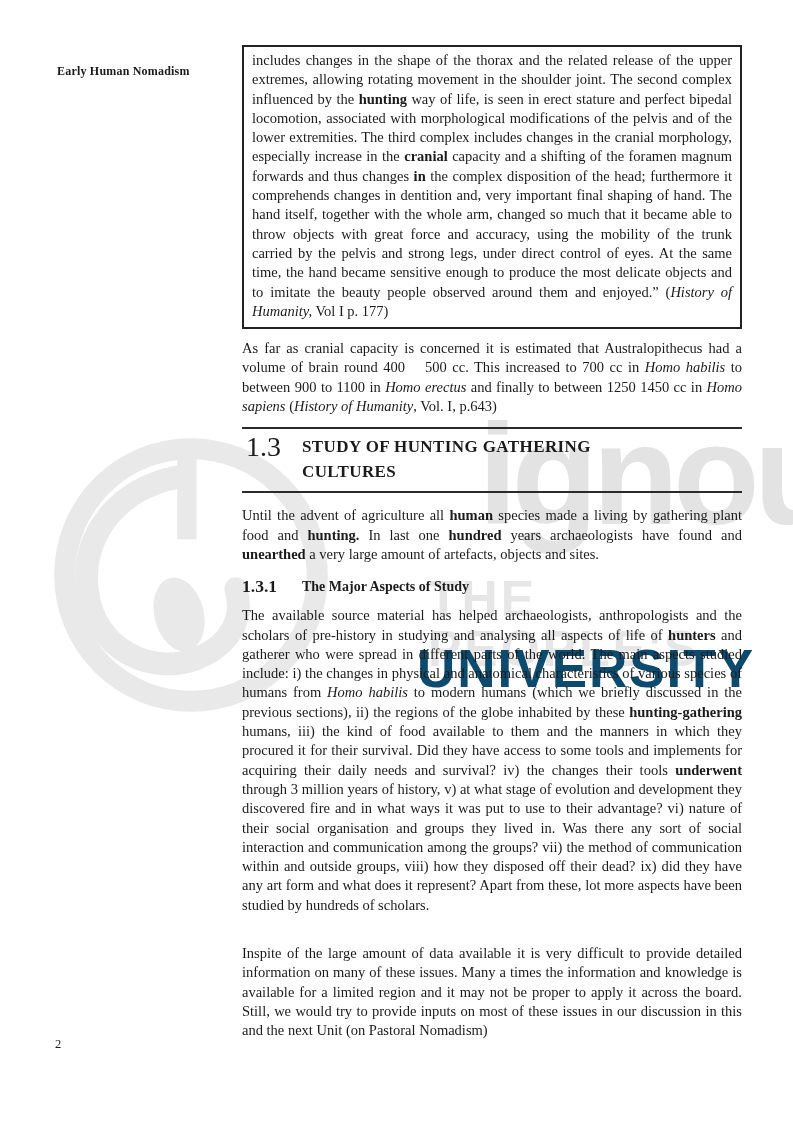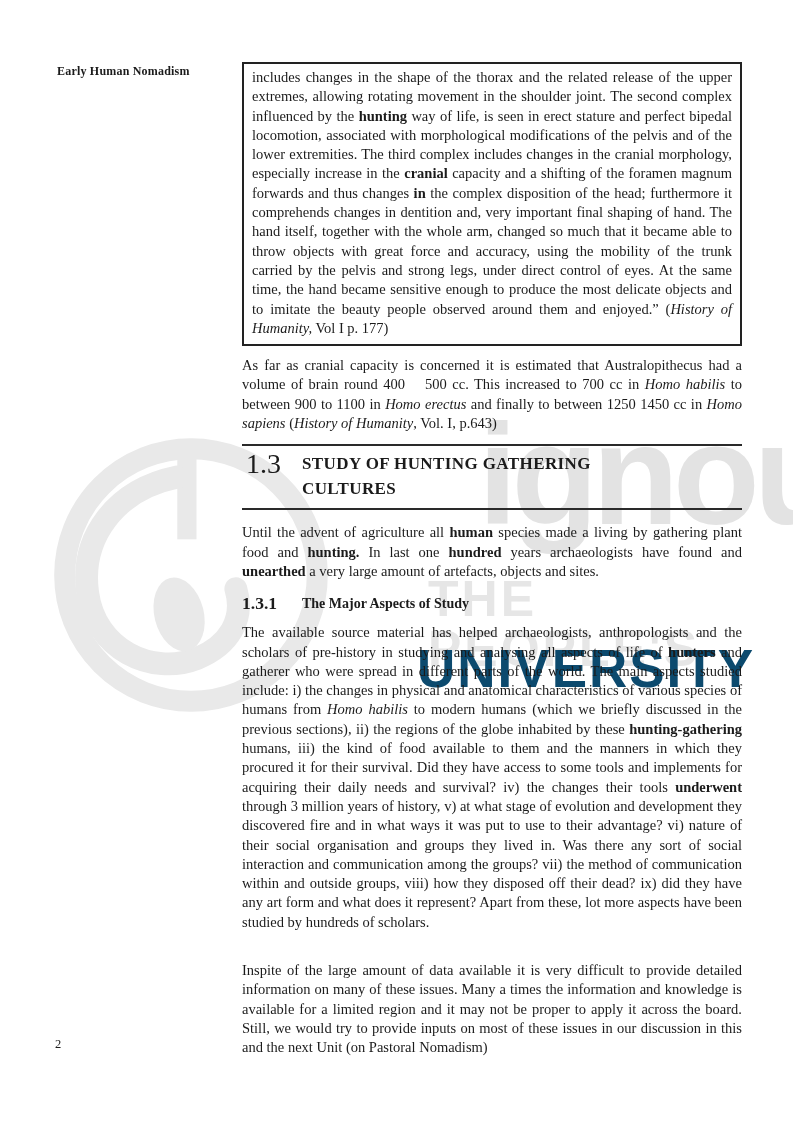--- a/index.html
+++ b/index.html
@@ -38,21 +38,21 @@
     left:57px;top:64px;
     font-weight:bold;font-size:12px;letter-spacing:.2px;
   }
   .page-number{
     position:absolute;z-index:2;
     left:55px;top:1037px;
     font-size:12.5px;
   }
   .content-col{
     position:absolute;z-index:1;
-    left:242px;top:62px;width:500px;
+    left:242px;top:45px;width:500px;
   }
   .quote-box{
     border:2px solid #222222;
     padding:4px 8px 6px 8px;
     margin:0 0 10px 0;
   }
   .body-text{
     font-size:14.5px;line-height:19.3px;
     text-align:justify;
     margin:0;

